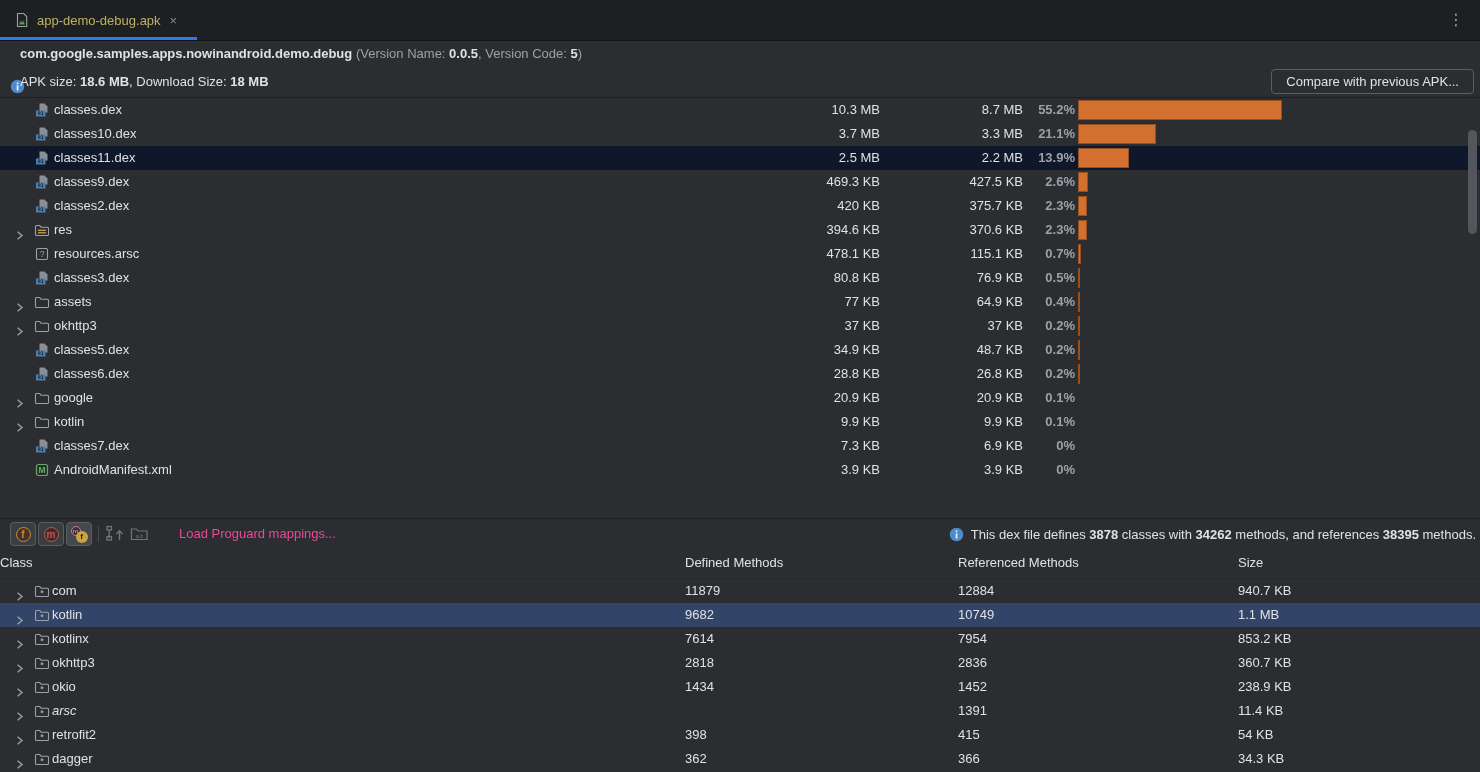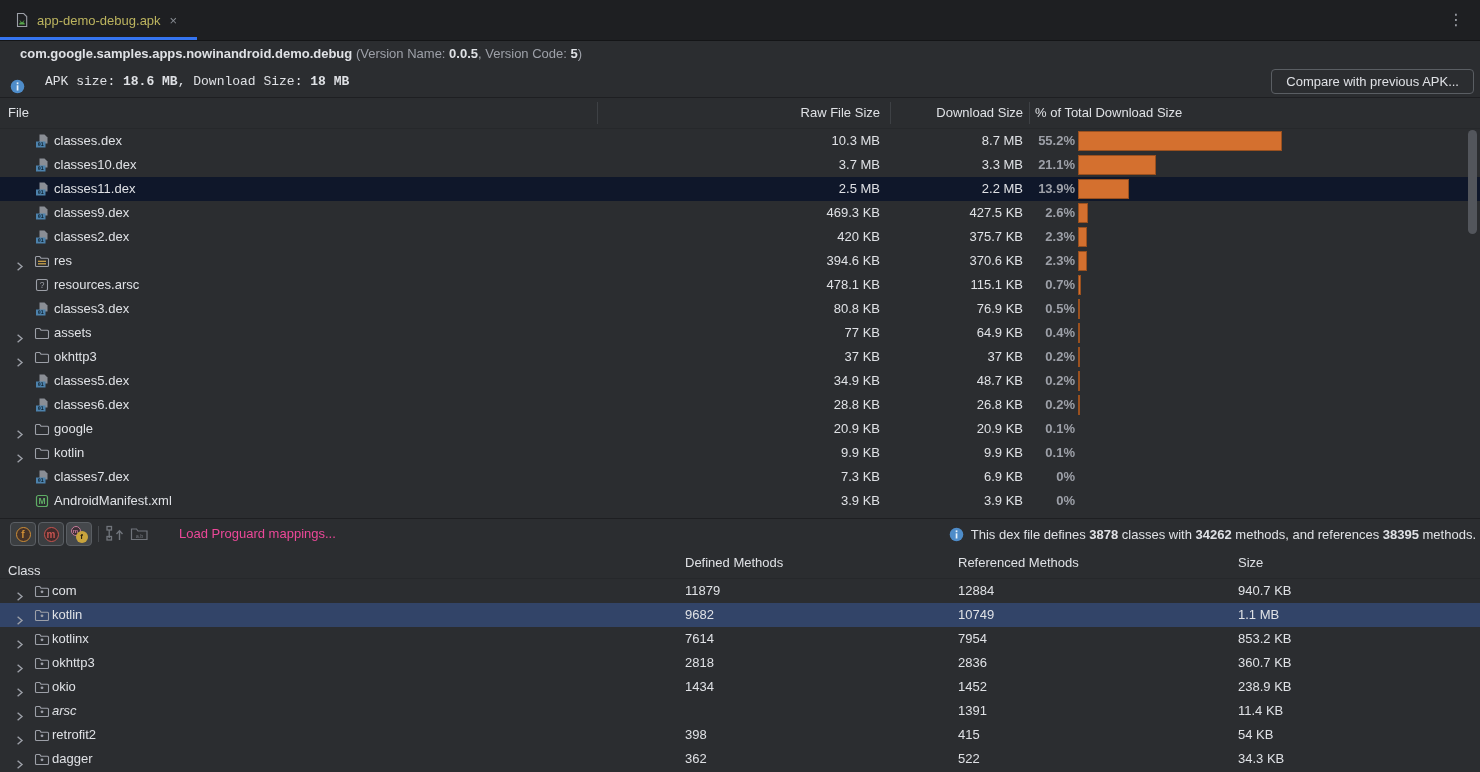--- a/index.html
+++ b/index.html
@@ -15,21 +15,21 @@
   .tab-underline{position:absolute;left:0;bottom:0;width:197px;height:3px;background:#3574F0;}
   .tab-title{color:#BCB45F;margin-left:7px;white-space:nowrap;}
   .tab-close{color:#878B92;margin-left:9px;font-size:13px;}
   .kebab{position:absolute;right:16px;top:10px;color:#9DA0A8;font-size:16px;line-height:20px;}
   
   .pkg-row{position:absolute;top:41px;left:0;width:1435px;height:26px;line-height:26px;padding-left:20px;box-sizing:border-box;white-space:nowrap;}
   .pkg-name{font-weight:bold;}
   .dim{color:#9DA0A8;}
   .apk-row{position:absolute;top:67px;left:0;width:1480px;height:30px;line-height:30px;}
   .apk-row .info-icon{position:absolute;left:10px;top:8px;}
-  .apk-text{position:absolute;left:45px;white-space:nowrap;font-family:Liberation Mono, monospace;}
+  .apk-text{position:absolute;left:20px;white-space:nowrap;}
   .compare-btn{position:absolute;right:6px;top:69px;height:25px;line-height:23px;padding:0 14px;border:1px solid #5A5E63;border-radius:4px;background:transparent;color:#DFE1E5;font-size:13px;cursor:default;}
   
   .file-table{position:absolute;top:97px;left:0;width:1480px;border-top:1px solid #1E1F22;}
   .fheader{position:relative;height:30px;line-height:30px;border-bottom:1px solid #26282B;}
   .fth{position:absolute;top:0;white-space:nowrap;}
   .fth-file{left:8px;}
   .fth-raw{left:700px;width:180px;text-align:right;}
   .fth-dl{left:845px;width:178px;text-align:right;}
   .fth-pct{left:1035px;}
   .vsep{position:absolute;top:4px;width:1px;height:22px;background:#3E4145;}
@@ -59,21 +59,21 @@
   .tb-sep{position:absolute;left:98px;top:7px;width:1px;height:16px;background:#46494D;}
   .gray-ic{position:absolute;top:6px;}
   .gi1{left:106px;}.gi2{left:130px;}
   .load-mappings{position:absolute;left:152px;top:0;height:30px;line-height:30px;color:#ec4899;white-space:nowrap;margin-left:27px;}
   .dex-info{position:absolute;right:4px;top:0;height:30px;display:flex;align-items:center;white-space:nowrap;}
   .dex-info .info-icon{margin-right:7px;display:flex;}
   
   .class-table{position:absolute;top:548px;left:0;width:1480px;}
   .cheader{position:relative;height:30px;line-height:30px;border-bottom:1px solid #26282B;}
   .cth{position:absolute;top:0;white-space:nowrap;}
-  .cth-class{left:8px;margin-top:8px;}.cth-def{left:685px;}.cth-ref{left:958px;}.cth-size{left:1238px;}
+  .cth-class{left:0;}.cth-def{left:685px;}.cth-ref{left:958px;}.cth-size{left:1238px;}
   .crow{position:relative;height:24px;line-height:24px;}
   .sel-blue{background:#324468;}
   .cname{position:absolute;left:52px;white-space:nowrap;}
   .it{font-style:italic;}
   .cdef{position:absolute;left:685px;}
   .cref{position:absolute;left:958px;}
   .csize{position:absolute;left:1238px;white-space:nowrap;}
   b{font-weight:bold;color:#DFE1E5;}
 </style>
 </head>
@@ -105,29 +105,20 @@
         <circle cx="7.5" cy="7.5" r="6.8" fill="#4E8CC9"></circle>
         <rect x="6.7" y="6.3" width="1.7" height="5.2" fill="#E8F2FA"></rect>
         <rect x="6.7" y="3.4" width="1.7" height="1.8" fill="#E8F2FA"></rect>
       </svg>
   </span>
   <span class="apk-text"><span>APK size: </span><b>18.6 MB</b><span>, Download Size: </span><b>18 MB</b></span>
 </div>
 <button class="compare-btn">Compare with previous APK...</button>
 
 <div class="file-table">
-  <div class="fheader">
-    <span class="fth fth-file">File</span>
-    <span class="fth fth-raw">Raw File Size</span>
-    <span class="fth fth-dl">Download Size</span>
-    <span class="fth fth-pct">% of Total Download Size</span>
-    <span class="vsep vs1"></span>
-    <span class="vsep vs2"></span>
-    <span class="vsep vs3"></span>
-  </div>
   <div class="frows" id="file-rows">
       <div class="frow">
         <span class="ficon"><svg width="16" height="16" viewBox="0 0 16 16">
             <path d="M5.5 1.5 h5 l3 3 v6 H5.5 Z" fill="#8A8E95"></path>
             <rect x="2" y="8.5" width="9.5" height="6" fill="#4D82AC"></rect>
             <text x="6.7" y="13.4" font-size="5" font-weight="bold" fill="#10222E" text-anchor="middle" font-family="DejaVu Sans Mono, monospace">01</text>
           </svg></span>
         <span class="fname">classes.dex</span>
         <span class="cell raw">10.3 MB</span>
         <span class="cell dl">8.7 MB</span>
@@ -467,17 +458,17 @@
       <div class="crow">
         <span class="chev"><svg width="11" height="11" viewBox="0 0 11 11">
             <path d="M3.6 1.8 L8 5.5 L3.6 9.2" fill="none" stroke="#9DA0A8" stroke-width="1.4"></path>
           </svg></span>
         <span class="ficon"><svg width="16" height="16" viewBox="0 0 16 16">
             <path d="M1.5 4.5 a1 1 0 0 1 1 -1 h3.2 l1.3 1.7 H13.5 a1 1 0 0 1 1 1 V12.5 a1 1 0 0 1 -1 1 H2.5 a1 1 0 0 1 -1 -1 Z" fill="none" stroke="#9DA0A8" stroke-width="1.1"></path>
             <circle cx="8" cy="8.8" r="1.4" fill="#9DA0A8"></circle>
           </svg></span>
         <span class="cname">dagger</span>
         <span class="cdef">362</span>
-        <span class="cref">522</span>
+        <span class="cref">366</span>
         <span class="csize">34.3 KB</span>
       </div>
     </div>
 </div>
 
 </body></html>

